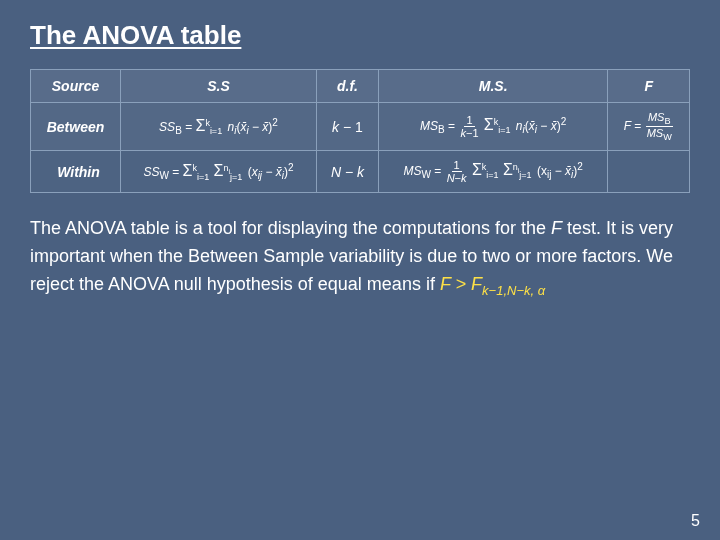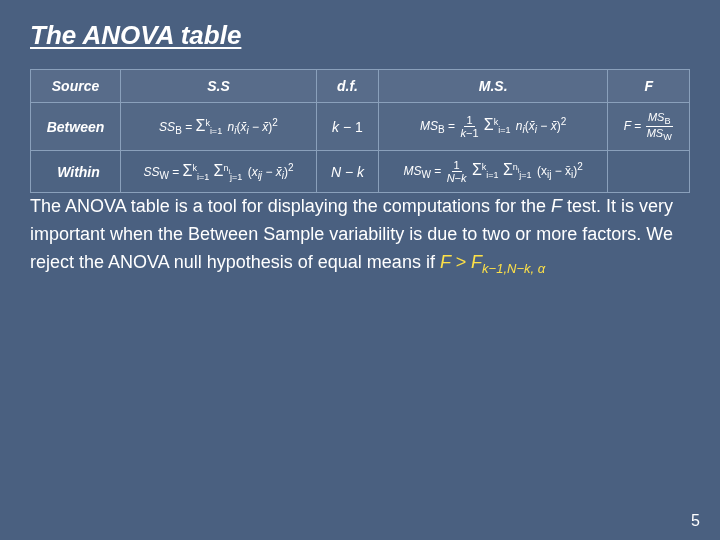--- a/index.html
+++ b/index.html
@@ -21,26 +21,26 @@
       flex-direction: column;
     }
 
     .page-title {
       font-size: 26px;
       font-weight: bold;
       color: white;
       margin-bottom: 18px;
       text-decoration: underline;
       text-underline-offset: 3px;
-      font-style: italic;
     }
 
     .anova-table {
       width: 100%;
       border-collapse: collapse;
+      margin-bottom: 22px;
       font-size: 14px;
     }
 
     .anova-table th, .anova-table td {
       border: 1px solid #8aa0bb;
       padding: 8px 10px;
       text-align: center;
       color: white;
     }
 
@@ -163,21 +163,21 @@
         </td>
         <td><span style="font-style:italic;">N</span> − <span style="font-style:italic;">k</span></td>
         <td class="formula-cell">
           <span style="font-style:italic;">MS</span><sub>W</sub> = 
           <span class="frac">
               <span class="num">1</span>
               <span class="den"><span style="font-style:italic;">N</span>−<span style="font-style:italic;">k</span></span>
             </span>
           <span style="font-size:16px;">Σ</span><sup style="font-size:9px;">k</sup><sub style="font-size:9px; margin-right:1px;">i=1</sub>
           <span style="font-size:16px;">Σ</span><sup style="font-size:9px;">n<sub style="font-size:7px;">i</sub></sup><sub style="font-size:9px; margin-right:2px;">j=1</sub>
-          (<span style="">x<sub>ij</sub></span> − <span style="text-align:right;">x̄<sub>i</sub></span>)<sup>2</sup>
+          (<span style="">x<sub>ij</sub></span> − <span style="font-style:italic;text-align:right;">x̄<sub>i</sub></span>)<sup>2</sup>
         </td>
         <td></td>
       </tr>
     </tbody>
   </table>
 
   <div class="description-text">
     The ANOVA table is a tool for displaying the computations for the <span class="italic">F</span> test. It is very important when the Between Sample variability is due to two or more factors. We reject the ANOVA null hypothesis of equal means if <span class="highlight"><span style="font-style:italic;">F</span> &gt; <span style="font-style:italic;">F</span><sub style="font-size:13px;">k−1,N−k, α</sub></span>
   </div>
 

